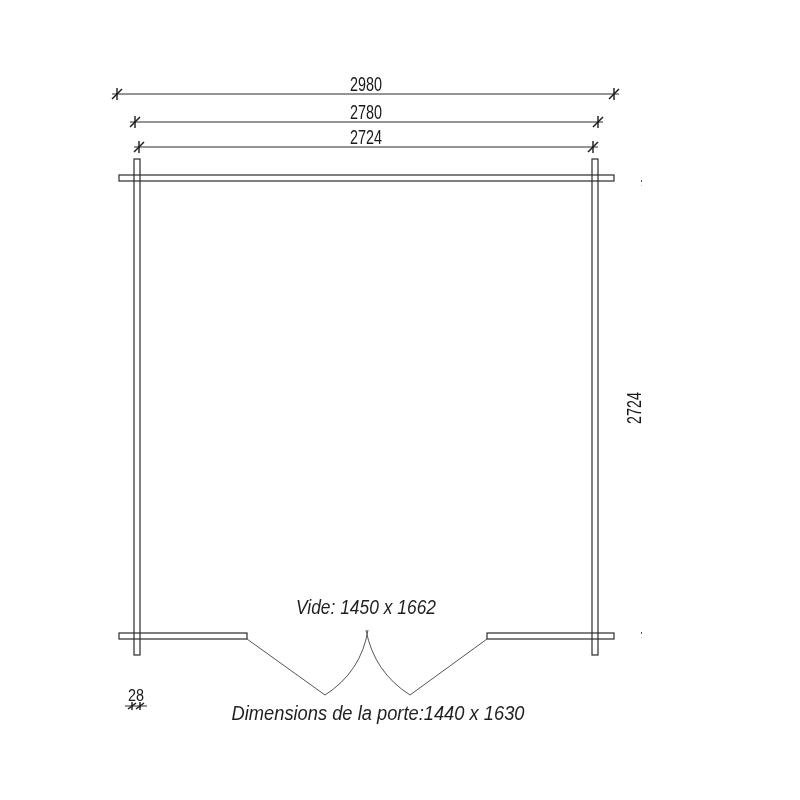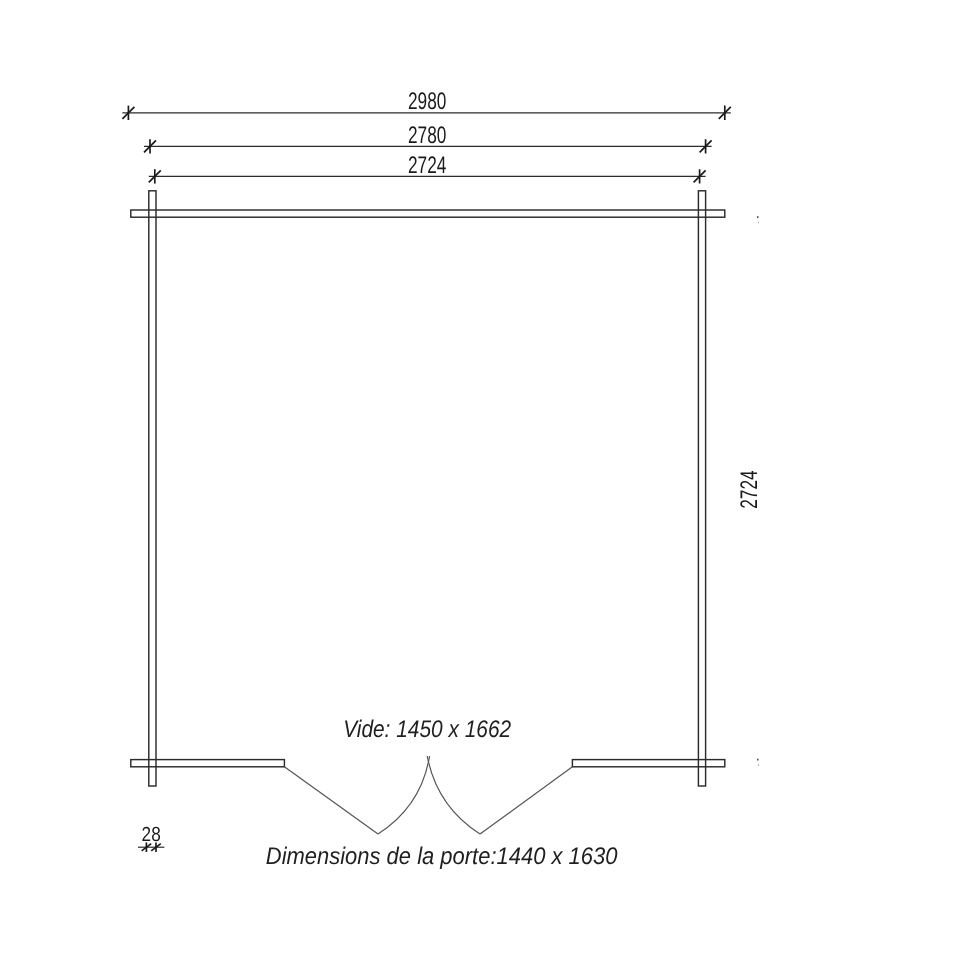--- a/index.html
+++ b/index.html
@@ -7,20 +7,21 @@
     padding: 0;
     background: #ffffff;
     font-family: "Liberation Sans", sans-serif;
   }
   .canvas {
     position: relative;
     width: 632px;
     height: 800px;
     background: #ffffff;
     overflow: hidden;
+    padding-left: 10px;
   }
   svg { display: block; }
   .wall {
     fill: none;
     stroke: #2b2b2b;
     stroke-width: 1.2;
   }
   .dim-line {
     stroke: #2b2b2b;
     stroke-width: 1;

